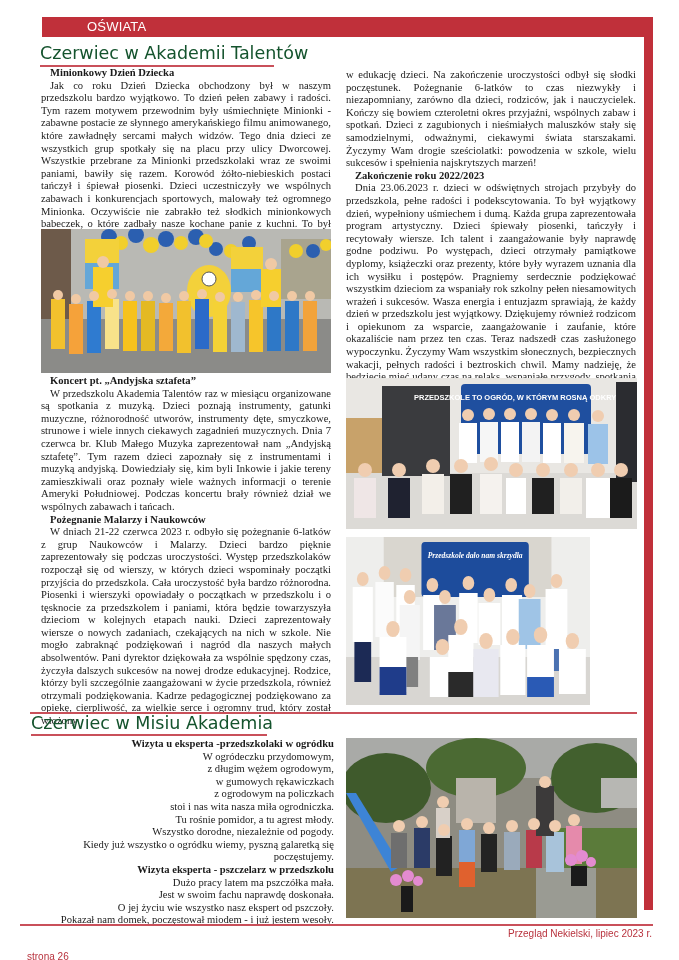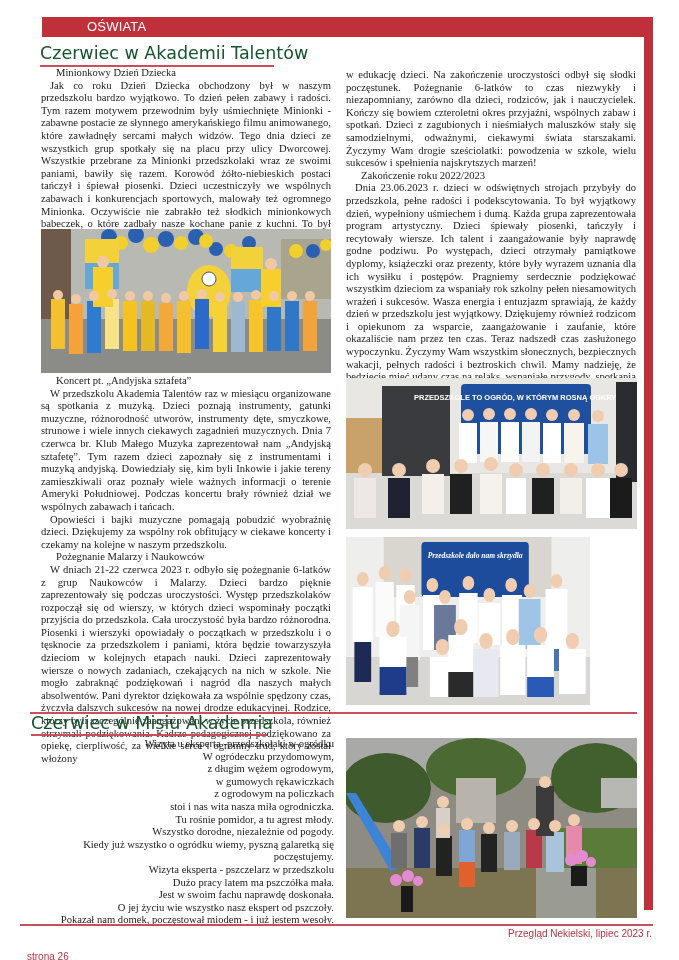--- a/index.html
+++ b/index.html
@@ -4,21 +4,21 @@
 <style>
   html,body{margin:0;padding:0;background:#ffffff;}
   body{width:679px;height:960px;position:relative;overflow:hidden;font-family:"Liberation Serif","DejaVu Serif",serif;color:#1a1a1a;}
   .red-bar-top{position:absolute;left:42px;top:17px;width:610px;height:20px;background:#c0303a;}
   .red-bar-right{position:absolute;left:644px;top:17px;width:9px;height:893px;background:#c0303a;}
   .section-label{position:absolute;left:48px;top:19px;font-family:"Liberation Sans","DejaVu Sans",sans-serif;font-size:13px;color:#ffffff;letter-spacing:0.2px;margin-left:39px;}
   .h1{position:absolute;font-family:"DejaVu Sans","Liberation Sans",sans-serif;color:#14532d;font-size:17.5px;line-height:20px;white-space:nowrap;}
   .h1-underline{position:absolute;height:1.5px;background:#c9505a;}
   .col{position:absolute;font-size:10.6px;line-height:12.6px;text-align:justify;}
   .col p{margin:0;text-indent:9px;}
-  .col p.sub{font-weight:normal;text-indent:9px;margin-left:6px;}
+  .col p.sub{font-weight:bold;text-indent:9px;}
   .col p.noind{text-indent:0;}
   .col p.sign{text-align:right;font-style:italic;margin-top:8px;}
   .poem p{margin:0;text-indent:9px;text-align:right;}
   .photo{position:absolute;overflow:hidden;}
   .photo svg{display:block;width:100%;height:100%;}
   .divider{position:absolute;height:1.5px;background:#c9505a;}
   .footer{position:absolute;font-family:"Liberation Sans","DejaVu Sans",sans-serif;font-size:10px;color:#b8323d;}
 </style>
 </head>
 <body>
@@ -102,21 +102,20 @@
         <circle cx="269" cy="67" r="5"></circle>
         <circle cx="62" cy="33" r="6"></circle>
         <circle cx="230" cy="35" r="6"></circle>
     </g>
   </svg>
 </div>
 
 <div class="col" id="col-left-2" style="left:41px;top:375px;width:290px;">
     <p class="sub">Koncert pt. „Andyjska sztafeta”</p>
     <p>W przedszkolu Akademia Talentów raz w miesiącu organizowane są spotkania z muzyką. Dzieci poznają instrumenty, gatunki muzyczne, różnorodność utworów, instrumenty dęte, smyczkowe, strunowe i wiele innych ciekawych zagadnień muzycznych. Dnia 7 czerwca br. Klub Małego Muzyka zaprezentował nam „Andyjską sztafetę”. Tym razem dzieci zapoznały się z instrumentami i muzyką andyjską. Dowiedziały się, kim byli Inkowie i jakie tereny zamieszkiwali oraz poznały wiele ważnych informacji o terenie Ameryki Południowej. Podczas koncertu brały również dział we wspólnych zabawach i tańcach.</p>
-    <p>Opowieści i bajki muzyczne pomagają pobudzić wyobraźnię dzieci. Dziękujemy za wspólny rok obfitujący w ciekawe koncerty i czekamy na kolejne w naszym przedszkolu.</p>
     <p class="sub">Pożegnanie Malarzy i Naukowców</p>
     <p>W dniach 21-22 czerwca 2023 r. odbyło się pożegnanie 6-latków z grup Naukowców i Malarzy. Dzieci bardzo pięknie zaprezentowały się podczas uroczystości. Występ przedszkolaków rozpoczął się od wierszy, w których dzieci wspominały początki przyjścia do przedszkola. Cała uroczystość była bardzo różnorodna. Piosenki i wierszyki opowiadały o początkach w przedszkolu i o tęsknocie za przedszkolem i paniami, która będzie towarzyszyła dzieciom w kolejnych etapach nauki. Dzieci zaprezentowały wiersze o nowych zadaniach, czekających na nich w szkole. Nie mogło zabraknąć podziękowań i nagród dla naszych małych absolwentów. Pani dyrektor dziękowała za wspólnie spędzony czas, życzyła dalszych sukcesów na nowej drodze edukacyjnej. Rodzice, którzy byli szczególnie zaangażowani w życie przedszkola, również otrzymali podziękowania. Kadrze pedagogicznej podziękowano za opiekę, cierpliwość, za wielkie serce i ogromny trud, który został włożony</p>
   </div>
 
 <div class="col" id="col-right" style="left:346px;top:69px;width:290px;">
     <p class="noind">w edukację dzieci. Na zakończenie uroczystości odbył się słodki poczęstunek. Pożegnanie 6-latków to czas niezwykły i niezapomniany, zarówno dla dzieci, rodziców, jak i nauczycielek. Kończy się bowiem czteroletni okres przyjaźni, wspólnych zabaw i spotkań. Dzieci z zagubionych i nieśmiałych maluszków stały się samodzielnymi, odważnymi, ciekawymi świata starszakami. Życzymy Wam drogie sześciolatki: powodzenia w szkole, wielu sukcesów i spełnienia najskrytszych marzeń!</p>
     <p class="sub">Zakończenie roku 2022/2023</p>
     <p>Dnia 23.06.2023 r. dzieci w odświętnych strojach przybyły do przedszkola, pełne radości i podekscytowania. To był wyjątkowy dzień, wypełniony uśmiechem i dumą. Każda grupa zaprezentowała program artystyczny. Dzieci śpiewały piosenki, tańczyły i recytowały wiersze. Ich talent i zaangażowanie były naprawdę godne podziwu. Po występach, dzieci otrzymały pamiątkowe dyplomy, książeczki oraz prezenty, które były wyrazem uznania dla ich wysiłku i postępów. Pragniemy serdecznie podziękować wszystkim dzieciom za wspaniały rok szkolny pełen niesamowitych wrażeń i sukcesów. Wasza energia i entuzjazm sprawiają, że każdy dzień w przedszkolu jest wyjątkowy. Dziękujemy również rodzicom i opiekunom za wsparcie, zaangażowanie i zaufanie, które okazaliście nam przez ten czas. Teraz nadszedł czas zasłużonego wypoczynku. Życzymy Wam wszystkim słonecznych, bezpiecznych wakacji, pełnych radości i beztroskich chwil. Mamy nadzieję, że będziecie mieć udany czas na relaks, wspaniałe przygody, spotkania z ciekawymi ludźmi i niezapomniane przeżycia. Do zobaczenia we wrześniu!</p>
     <p class="sign">Kadra Pedagogiczna z Akademii Talentów</p>
   </div>

